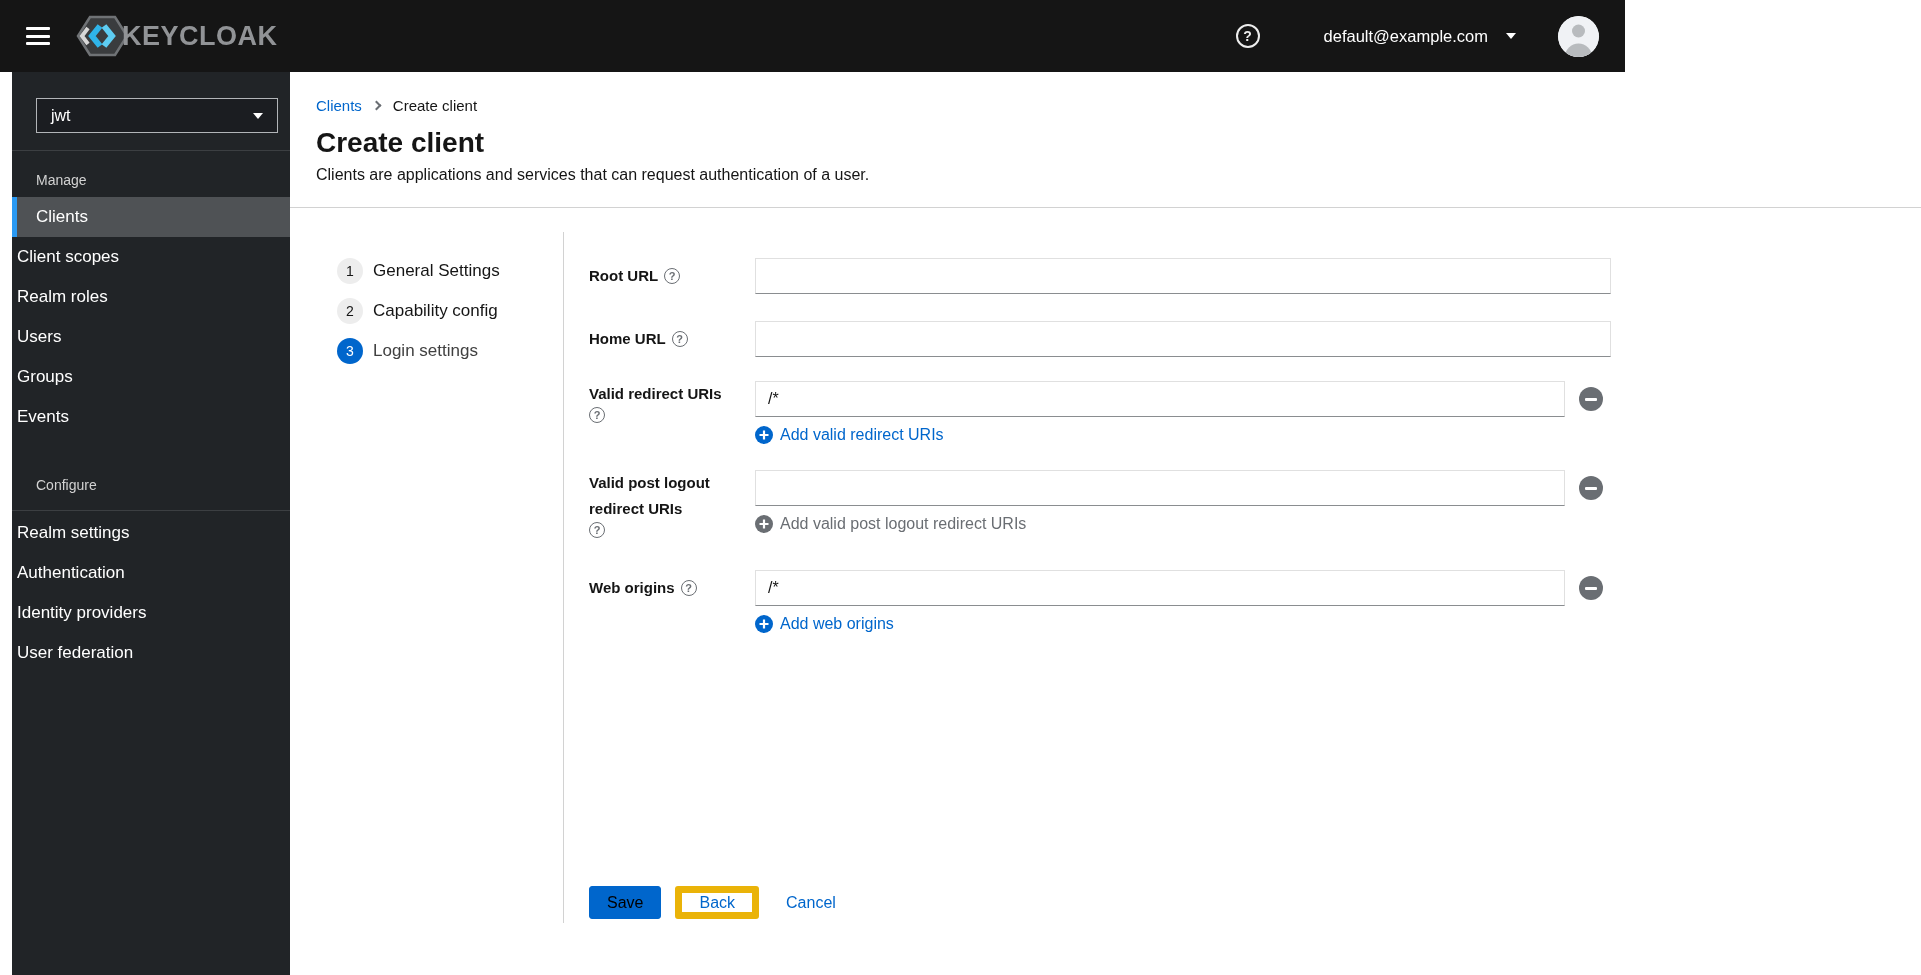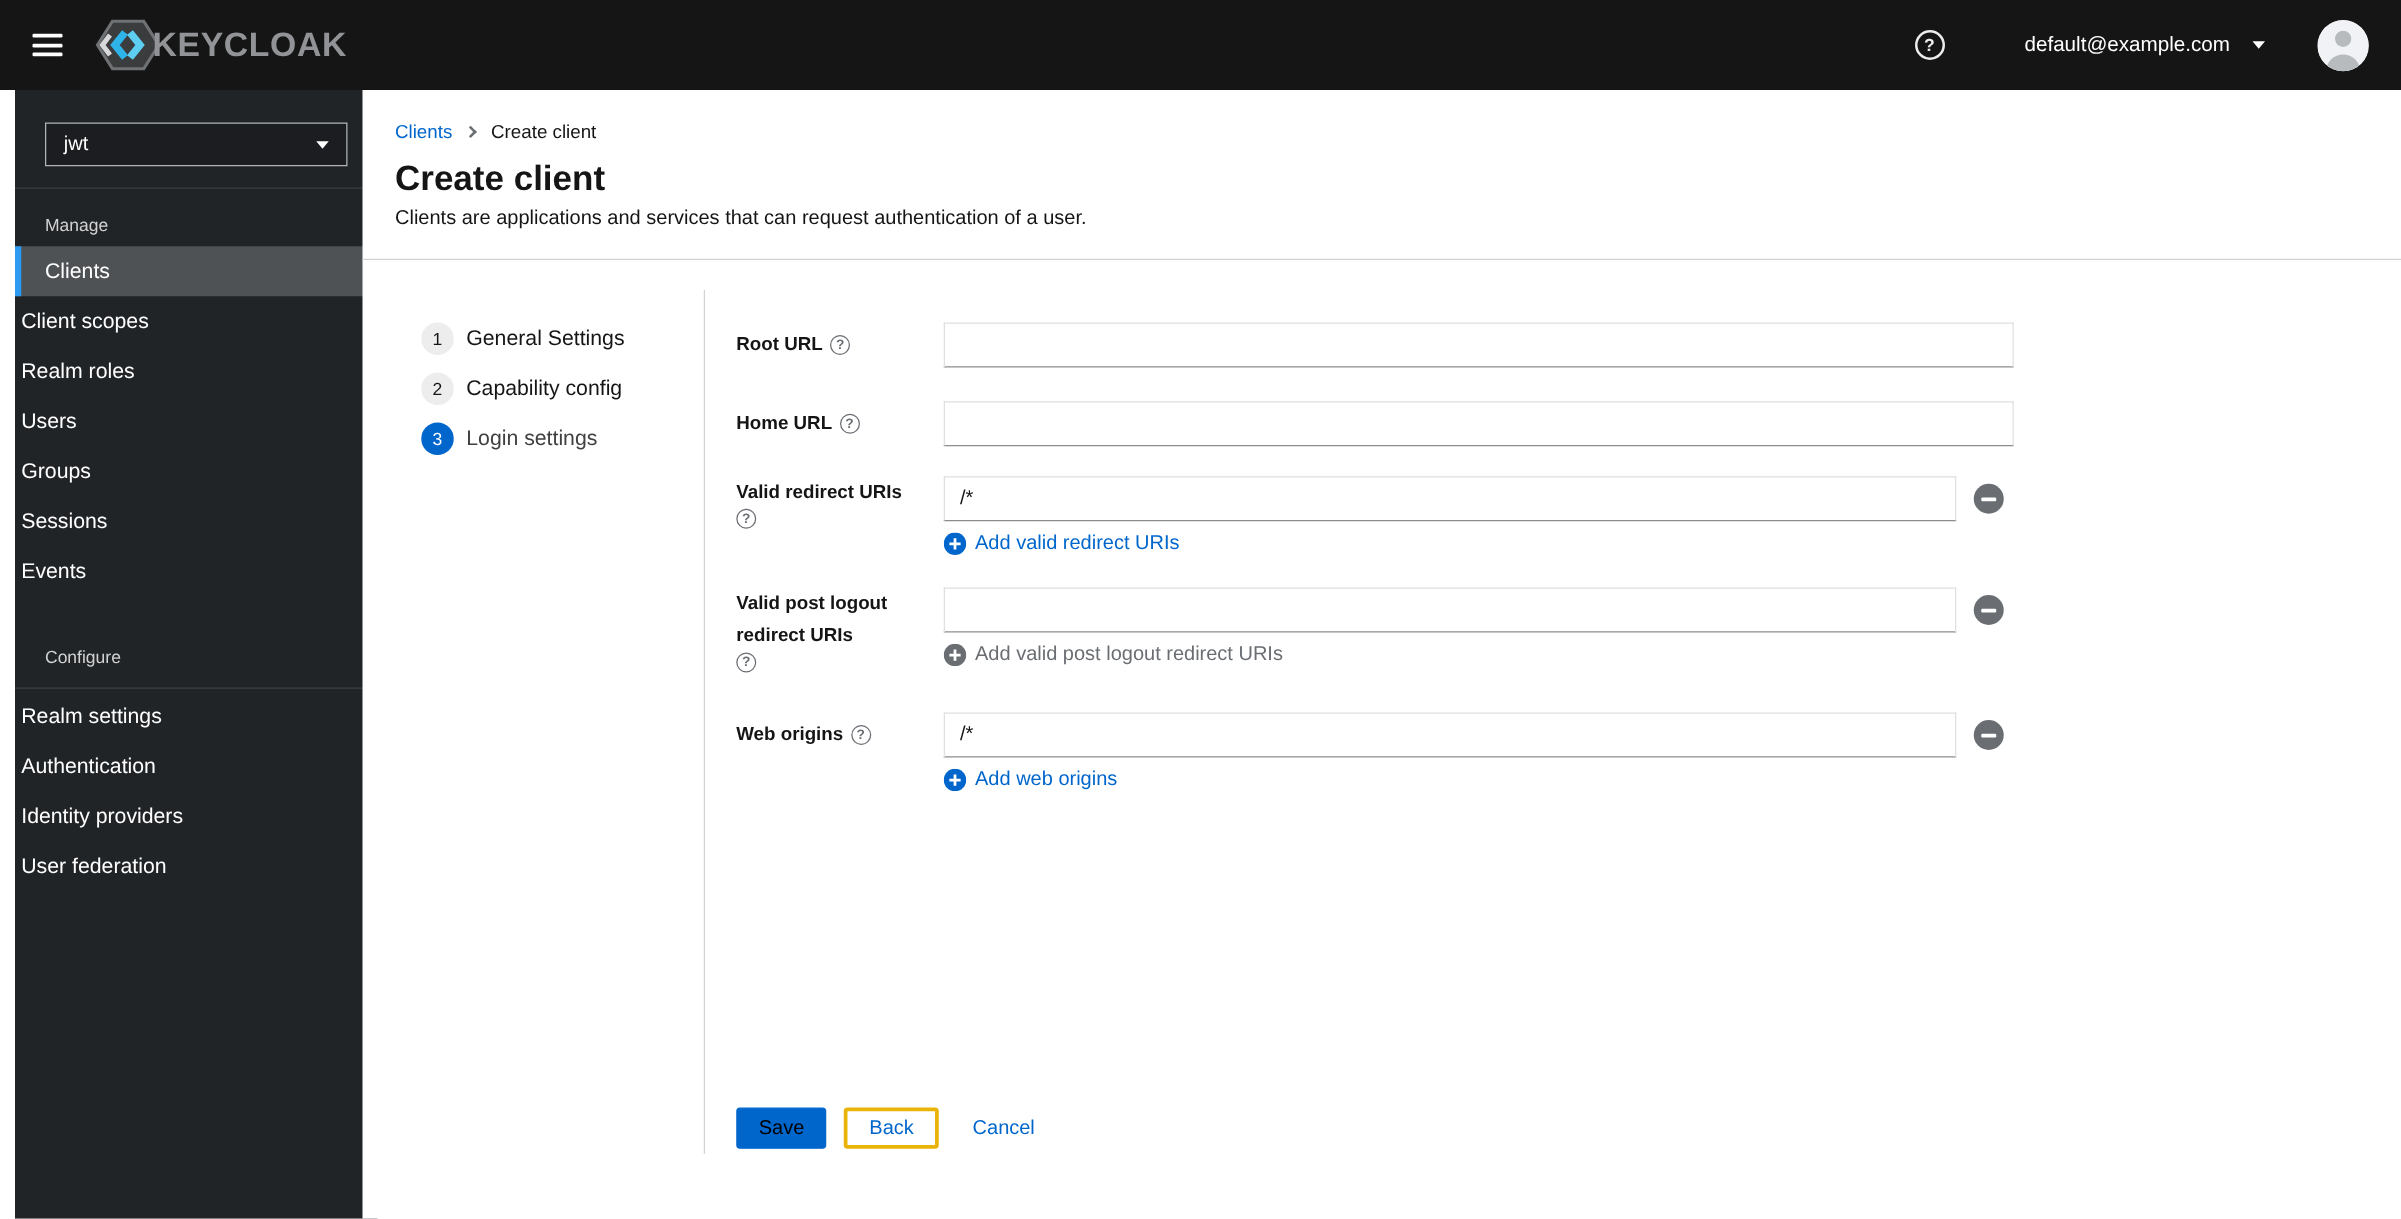--- a/index.html
+++ b/index.html
@@ -4,21 +4,21 @@
 <style>
   * { margin:0; padding:0; box-sizing:border-box; }
   html,body { width:1921px; height:975px; }
   body {
     font-family:"Liberation Sans", sans-serif;
     position:relative; overflow:hidden; background:#ffffff; color:#151515;
   }
 
   
   .masthead {
-    position:absolute; top:0; left:0; width:1921px; height:72px;
+    position:absolute; top:0; left:0; width:1625px; height:72px;
     background:#151515; display:flex; align-items:center; padding:0 26px;
   }
   .hamburger { width:24px; height:18px; display:flex; flex-direction:column; justify-content:space-between; cursor:pointer; background:none; border:none; }
   .hamburger span { display:block; height:3px; background:#ffffff; border-radius:1px; }
   .brand { display:flex; align-items:center; margin-left:26px; cursor:default; }
   .brand-text { font-size:27px; font-weight:bold; color:#919396; letter-spacing:0.5px; margin-left:-6px; }
   .masthead-right { margin-left:auto; display:flex; align-items:center; }
   .help-btn { width:24px; height:24px; border-radius:50%; border:2px solid #ededed; color:#ededed;
     display:flex; align-items:center; justify-content:center; font-size:14px; font-weight:bold; background:none; cursor:pointer; }
   .user-menu { display:flex; align-items:center; margin-left:64px; cursor:pointer; }
@@ -84,21 +84,21 @@
     position:relative; border:none; cursor:pointer; flex:none; }
   .minus-btn::after { content:""; position:absolute; left:6px; top:10.5px; width:12px; height:3px; background:#ffffff; border-radius:1px; }
   .add-link { display:inline-flex; align-items:center; margin-top:9px; font-size:16px; color:#0066cc;
     text-decoration:none; background:none; border:none; cursor:pointer; width:max-content; font-family:"Liberation Sans", sans-serif; }
   .add-link .plus-ic { margin-right:7px; display:inline-flex; }
   .add-link.disabled { color:#6a6e73; cursor:default; }
 
   .action-bar { display:flex; align-items:center; margin-top:253px; }
   .btn { height:33px; font-size:16px; border-radius:3px; padding:0 17px; cursor:pointer; font-family:"Liberation Sans", sans-serif; }
   .btn-primary { background:#0066cc; color:#000000; border:1px solid #0066cc; }
-  .btn-secondary { background:#ffffff; color:#0066cc; border:3px solid #eab308; margin-left:14px; }
+  .btn-secondary { background:#ffffff; color:#0066cc; border:7px solid #eab308; margin-left:14px; }
   .btn-link { background:none; border:none; color:#0066cc; margin-left:27px; padding:0; }
 </style>
 </head>
 <body>
 
 <header class="masthead">
   <button class="hamburger">
     <span></span>
       <span></span>
       <span></span>
@@ -137,21 +137,20 @@
       <span class="caret-down" style="margin-left:0;"></span>
     </div>
   </div>
 
   <div class="nav-section-title">Manage</div>
   <div class="nav-item active">Clients</div>
   <div class="nav-item">Client scopes</div>
   <div class="nav-item">Realm roles</div>
   <div class="nav-item">Users</div>
   <div class="nav-item">Groups</div>
-  <div class="nav-item">Sessions</div>
   <div class="nav-item">Events</div>
 
   <div class="nav-section-title configure">Configure</div>
   <div class="nav-divider"></div>
   <div class="nav-item" style="margin-top:2px;">Realm settings</div>
   <div class="nav-item">Authentication</div>
   <div class="nav-item">Identity providers</div>
   <div class="nav-item">User federation</div>
 </nav>
 

